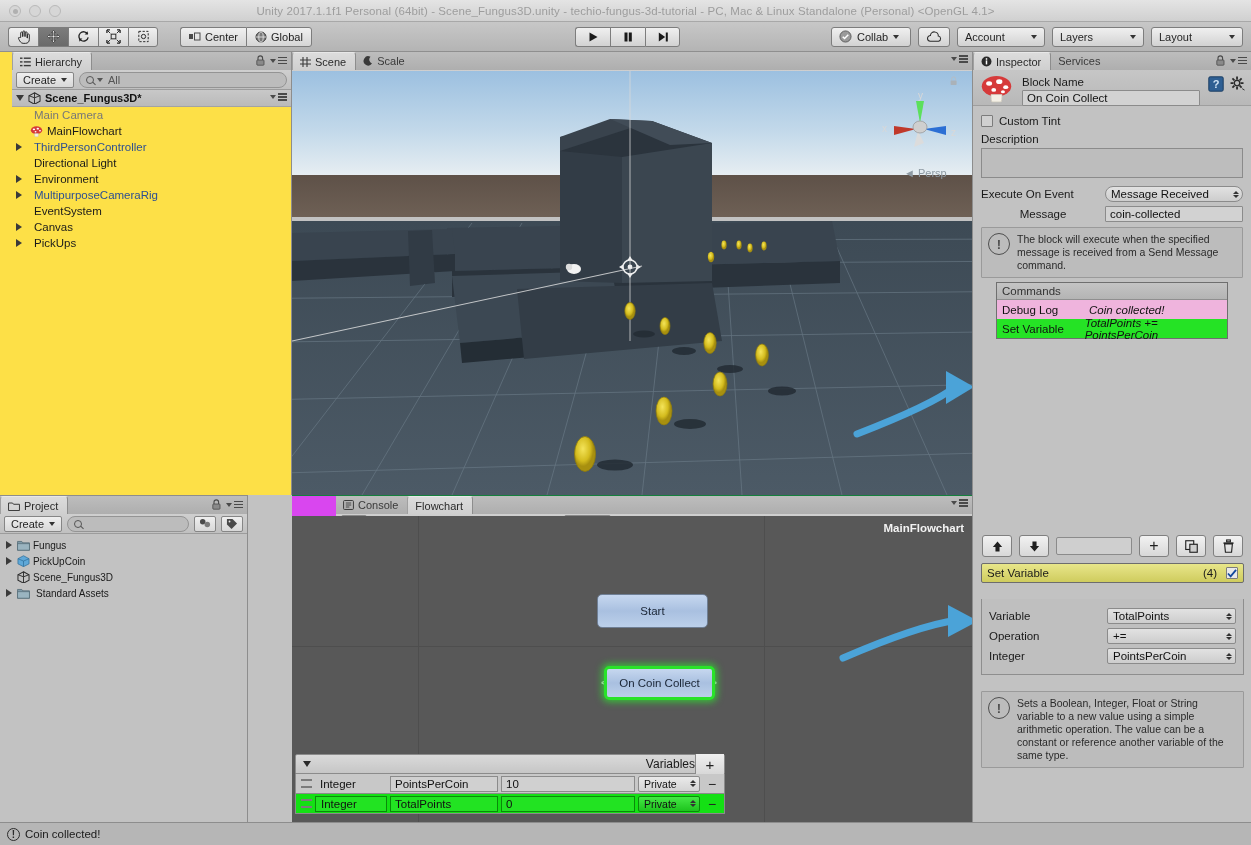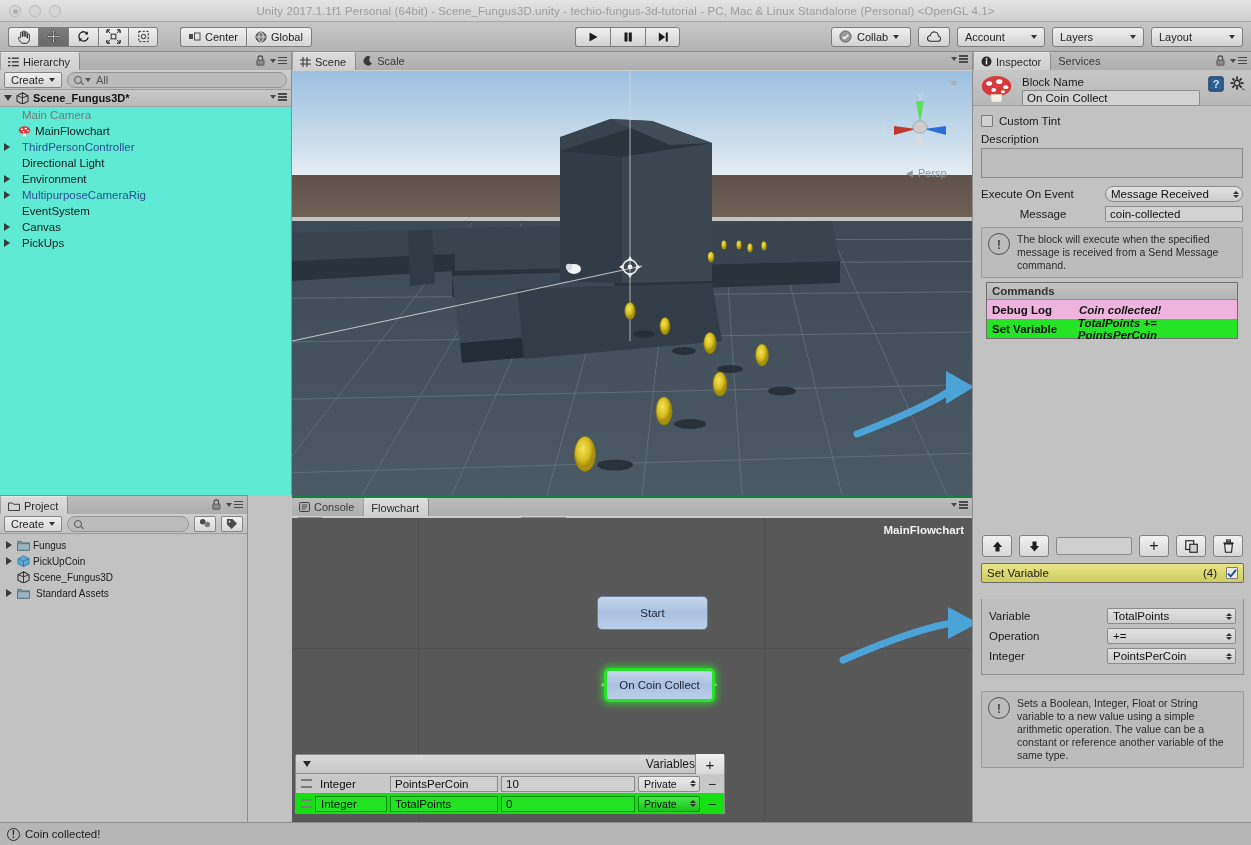--- a/index.html
+++ b/index.html
@@ -128,21 +128,21 @@
     display:flex; align-items:center; padding: 0 6px; gap:3px;
     font-size: 11px; color:#555; cursor:text;
   }
   .magnifier { width:8px; height:8px; border:1.3px solid #555; border-radius:50%;
      position:relative; flex-shrink:0; }
   .magnifier::after { content:""; position:absolute; right:-3px; bottom:-2px;
      width:4px; height:1.3px; background:#555; transform:rotate(45deg); }
 
   
   #hierarchy { position:absolute; left:0; top:52px; width:292px; height:443px;
-    background:#5eead4; border-right:1px solid #8d8d8d; }
+    background:#fde047; border-right:1px solid #8d8d8d;padding-left:12px; }
   .scene-root {
     height: 17px; display:flex; align-items:center; gap:4px; padding-left:4px;
     background: linear-gradient(to bottom, #c8c8c8, #bababa);
     border-bottom: 1px solid #a3a3a3; font-weight: bold; font-size:11px; color:#111;
     position: relative;
   }
   .tri { width:0;height:0;border-top:4.5px solid transparent;border-bottom:4.5px solid transparent;
          border-left:6px solid #3a3a3a; cursor:pointer; flex-shrink:0; }
   .tri.down { border-left:4.5px solid transparent;border-right:4.5px solid transparent;
          border-top:6px solid #3a3a3a; border-bottom:none; }
@@ -211,21 +211,21 @@
   .checkbox { width:12px;height:12px;background:#d0d0d0;border:1px solid #7c7c7c;border-radius:1px;
     cursor:pointer; display:flex;align-items:center;justify-content:center; flex-shrink:0;}
   .helpbox {
     margin: 4px 8px; border:1px solid #9a9a9a; background:#bcbcbc;
     display:flex; gap:7px; padding:5px 6px; border-radius:1px;
   }
   .help-ic { width:22px;height:22px;border:1.6px solid #4e4e4e;border-radius:50%;
      flex-shrink:0; display:flex;align-items:center;justify-content:center;
      font-size:13px;font-weight:bold;color:#4e4e4e; position:relative;}
   .help-txt { font-size:10.5px; color:#2a2a2a; line-height:13px; }
-  .cmdbox { margin: 3px 13px; border:1px solid #6f6f6f; background:#b91c1c;font-weight:bold; }
+  .cmdbox { margin: 3px 23px; border:1px solid #6f6f6f; background:#b91c1c; }
   .cmd-header { height:17px; background:linear-gradient(to bottom,#c4c4c4,#b4b4b4);
     border-bottom:1px solid #8f8f8f; display:flex;align-items:center;padding-left:5px;
     font-size:11.5px;color:#333;}
   .cmd-row { height:19px; display:flex; align-items:center; font-size:11.5px; color:#111;
     cursor:pointer; }
   .cmd-row .cname { width:92px; padding-left:5px; }
   .cmd-row .csum { font-style:italic; }
 
   
   .insp-lower-tb { display:flex; align-items:center; gap:7px; padding: 6px 9px; }
@@ -235,21 +235,21 @@
     display:flex;align-items:center;justify-content:center;cursor:pointer;}
   .cmdtitle {
     height:20px; margin:0 8px; display:flex; align-items:center;
     padding: 0 5px; border:1px solid #6d6d6d; border-radius:2px;
     background: linear-gradient(to bottom, #e8e68a 0%, #cfcc5e 100%);
     font-size:11.5px; color:#1a1a1a; justify-content:space-between;
   }
 
   
   #flowchart { position:absolute; left:292px; top:495px; width:680px; height:327px;
-    border-top:3px solid #15803d; background:#fef9c3; }
+    border-top:1px solid #15803d; background:#d946ef;padding-left:44px; }
   .fc-sub { height:19px; display:flex; align-items:center; gap:0;
     background: linear-gradient(to bottom, #cfcfcf, #bfbfbf);
     border-bottom:1px solid #9c9c9c; padding-left:2px;}
   .fcbtn { height:16px; min-width:24px; padding:0 6px;
     background: linear-gradient(to bottom, #e8e8e8, #d2d2d2);
     border:1px solid #8a8a8a; border-radius:2px;
     display:flex;align-items:center;justify-content:center;
     font-size:11px;color:#1f1f1f;cursor:pointer; margin-left:3px;}
   .slider-track { width:115px; height:3px; background:#a6a6a6;
     border-top:1px solid #8d8d8d; border-radius:2px; position:relative; }

